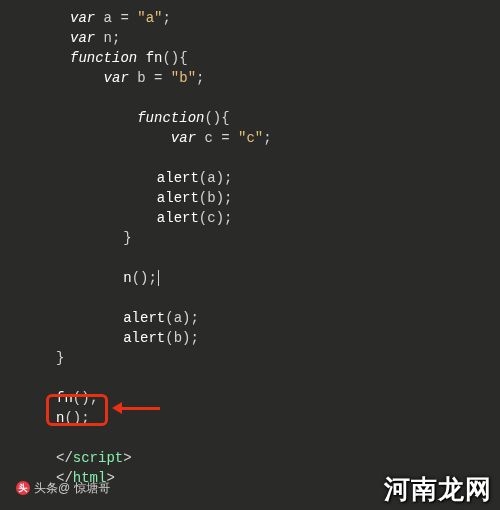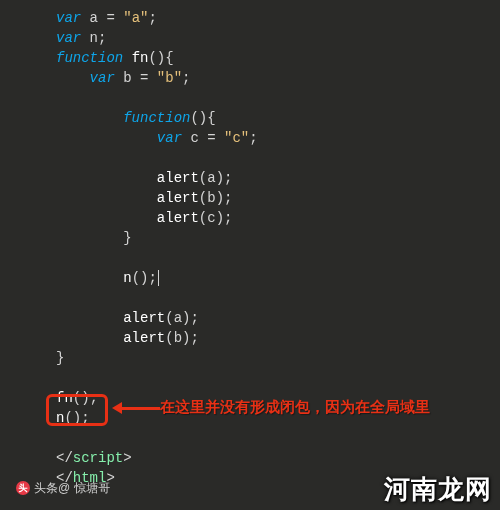--- a/index.html
+++ b/index.html
@@ -20,21 +20,21 @@
     line-height: 20px;
     color: #d4d4d4;
     box-sizing: border-box;
     padding: 8px 0 0 0;
   }
   .code {
     white-space: pre;
     display: block;
     padding-left: 56px;
   }
-  .kw   { color: #0ea5e9; font-style: italic; } 
+  .kw   { color: #ffffff; font-style: italic; margin-left: 14px; } 
   .id   { color: #d4d4d4; }
   .fn   { color: #ffffff; }
   .str  { color: #e5c07b; }
   .tag  { color: #86efac; }
   .angle{ color: #d4d4d4; }
   .punct{ color: #d4d4d4; }
   
   .cursor {
     display:inline-block;
     width:1px;
@@ -150,21 +150,20 @@
 <span class="angle">&lt;</span><span class="angle">/</span><span class="tag">html</span><span class="angle">&gt;</span></span>
 
   <div class="red-box" style="left:46px; top:394px; width:62px; height:32px;"></div>
 
   <div class="arrow">
     <div class="arrow-line"></div>
     <div class="arrow-head"></div>
   </div>
 
   <div class="callout">
-    <div>在这里并没有形成闭包，因为在全局域里</div>
   </div>
 
   <div class="watermark-left">
     <span class="wm-icon">头</span>
     <span>头条@</span>
       <span>惊塘哥</span>
   </div>
 
   <div class="watermark-right">河南龙网</div>
 

